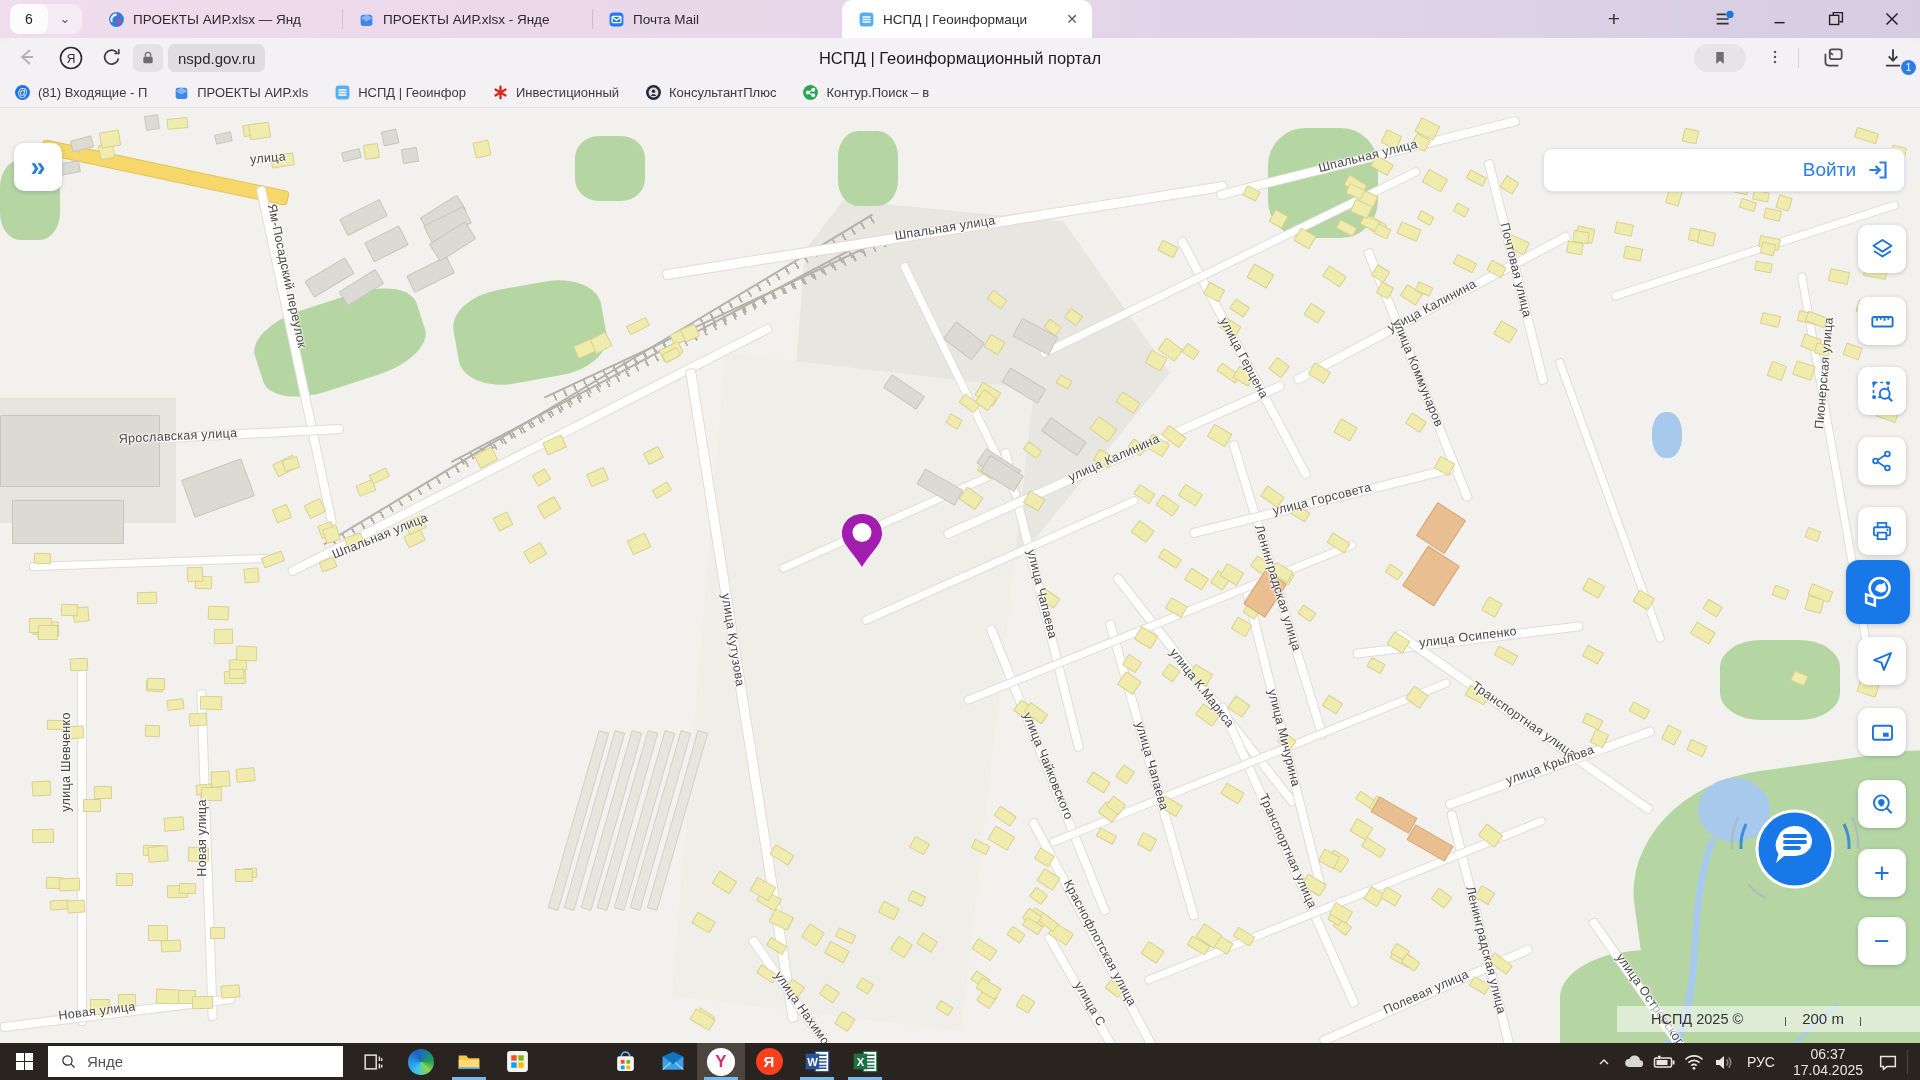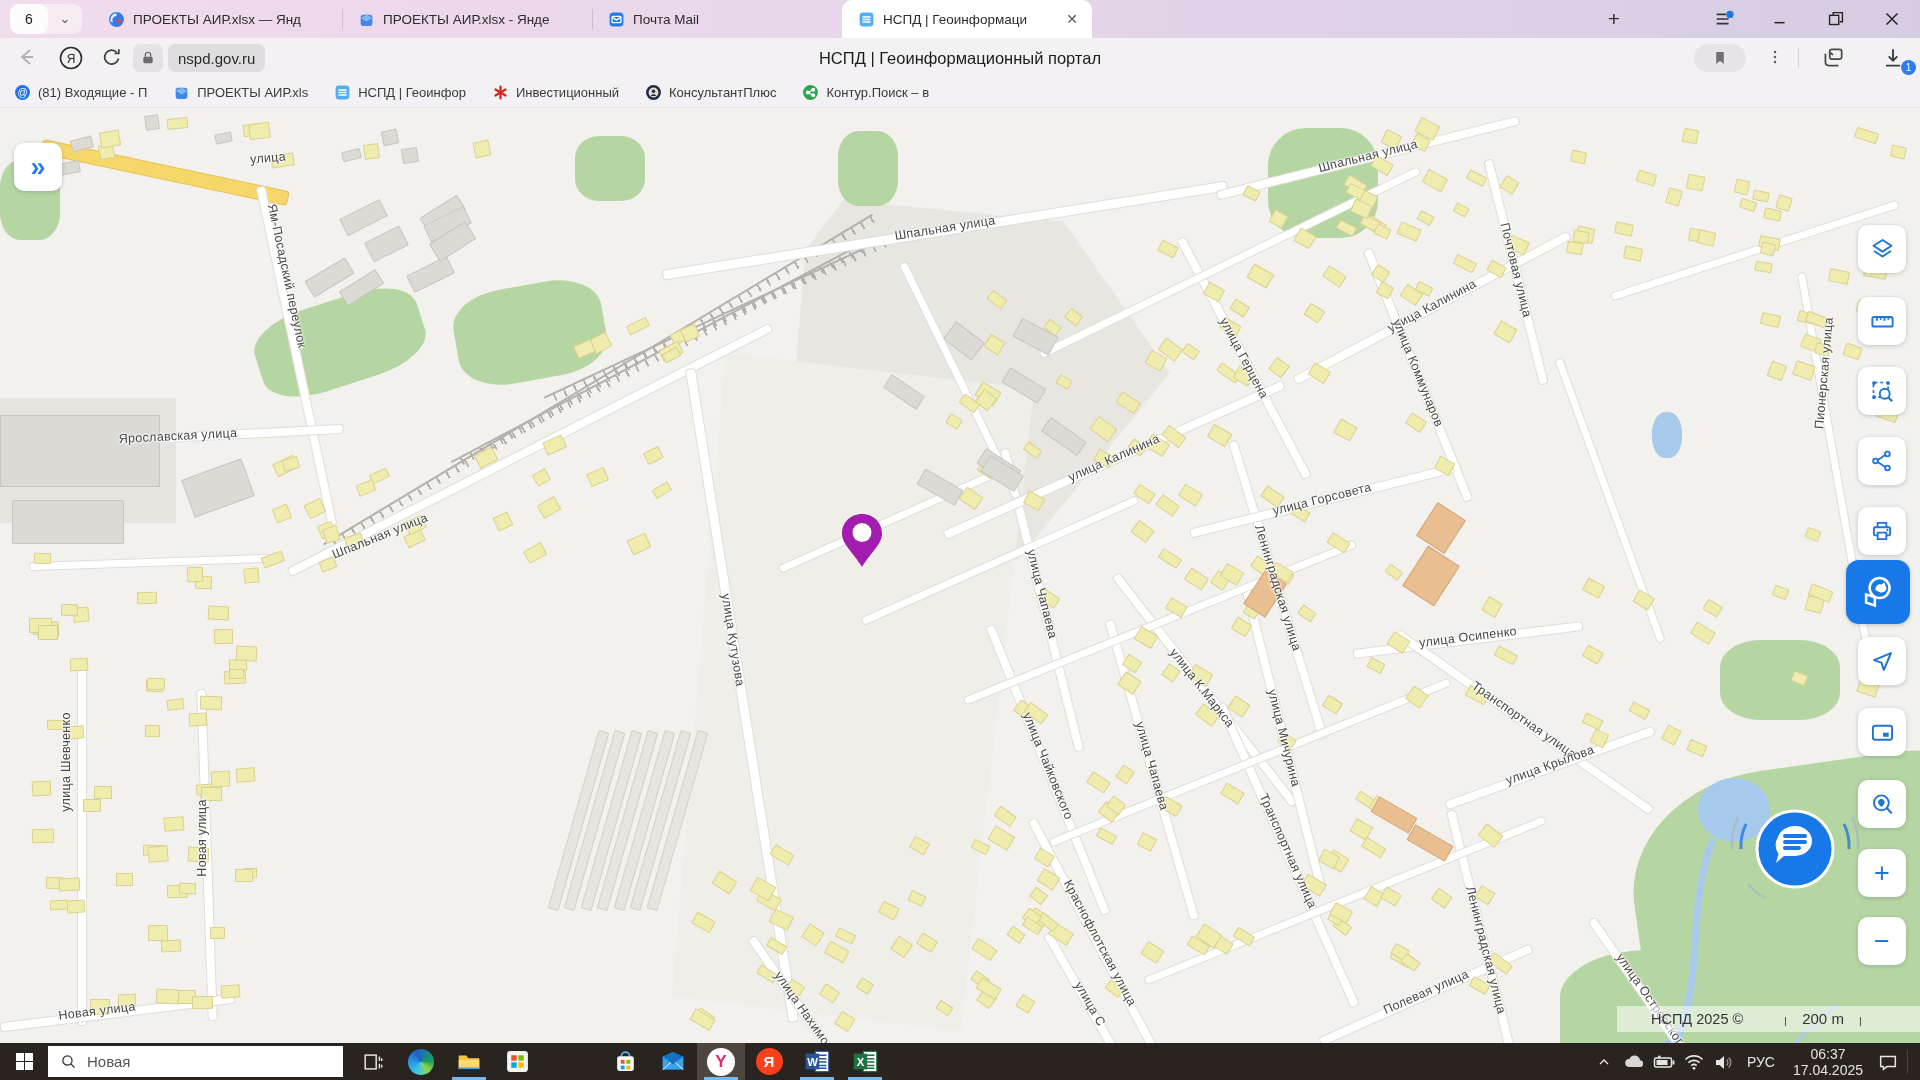--- a/index.html
+++ b/index.html
@@ -754,20 +754,27 @@
       <div class="lbl" style="left: 1288px; top: 743px; transform: translate(-50%, -50%) rotate(66deg);">Транспортная улица</div>
       <div class="lbl" style="left: 1550px; top: 657px; transform: translate(-50%, -50%) rotate(-20deg);">улица Крылова</div>
       <div class="lbl" style="left: 1100px; top: 835px; transform: translate(-50%, -50%) rotate(62deg);">Краснофлотская улица</div>
       <div class="lbl" style="left: 1486px; top: 842px; transform: translate(-50%, -50%) rotate(76deg);">Ленинградская улица</div>
       <div class="lbl" style="left: 1426px; top: 884px; transform: translate(-50%, -50%) rotate(-24deg);">Полевая улица</div>
       <div class="lbl" style="left: 1652px; top: 894px; transform: translate(-50%, -50%) rotate(55deg);">улица Островского</div>
       <div class="lbl" style="left: 1090px; top: 896px; transform: translate(-50%, -50%) rotate(60deg);">улица С</div>
       <div class="expandbtn">
       <span>»</span>
     </div>
+      <div class="loginbar">
+      <span class="logintxt">Войти</span>
+      <svg width="24" height="24" viewBox="0 0 24 24">
+          <path d="M13.5 4.5 H19.5 V19.5 H13.5" fill="none" stroke="#2b7de9" stroke-width="2.2"></path>
+          <path d="M3.5 12 h10 M9.5 8 L13.8 12 L9.5 16" fill="none" stroke="#2b7de9" stroke-width="2.2"></path>
+        </svg>
+    </div>
       <div class="mapbtn" style="left:1858px; top:117px">
       <svg width="27" height="27" viewBox="0 0 24 24">
           <g fill="none" stroke="#1f74d8" stroke-width="1.7" stroke-linejoin="round">
             <path d="M12 3.5 L20 8.7 12 13.9 4 8.7 Z"></path>
             <path d="M4.5 13.3 L12 18.2 19.5 13.3"></path>
           </g>
         </svg>
     </div>
       <div class="mapbtn" style="left:1858px; top:189px">
       <svg width="27" height="27" viewBox="0 0 24 24">
@@ -879,21 +886,21 @@
           <rect x="9" y="0" width="8" height="8" fill="#fdfdfd"></rect>
           <rect x="0" y="9" width="8" height="8" fill="#fdfdfd"></rect>
           <rect x="9" y="9" width="8" height="8" fill="#fdfdfd"></rect>
         </svg>
     </div>
     <div class="searchbox">
       <svg width="17" height="17" viewBox="0 0 24 24">
           <circle cx="10.5" cy="10.5" r="6.5" fill="none" stroke="#333" stroke-width="1.8"></circle>
           <path d="M15.3 15.3 L20.5 20.5" stroke="#333" stroke-width="1.8"></path>
         </svg>
-      <span>Новая</span>
+      <span>Янде</span>
     </div>
     <div class="tbtn">
       <svg width="22" height="22" viewBox="0 0 24 24">
           <rect x="3.5" y="4.5" width="12" height="15" fill="none" stroke="#e8e6e4" stroke-width="1.6"></rect>
           <path d="M19 6 v5 M19 14 v5 M21.5 8 v3 M21.5 15 v3" stroke="#e8e6e4" stroke-width="1.6"></path>
         </svg>
     </div>
     <div class="tbtn">
       <div style="width:26px;height:26px;border-radius:50%;background:conic-gradient(from 210deg,#35c4f2,#1b62c8 35%,#1b9e5f 65%,#8ed54a 80%,#35c4f2)"></div>
     </div>

